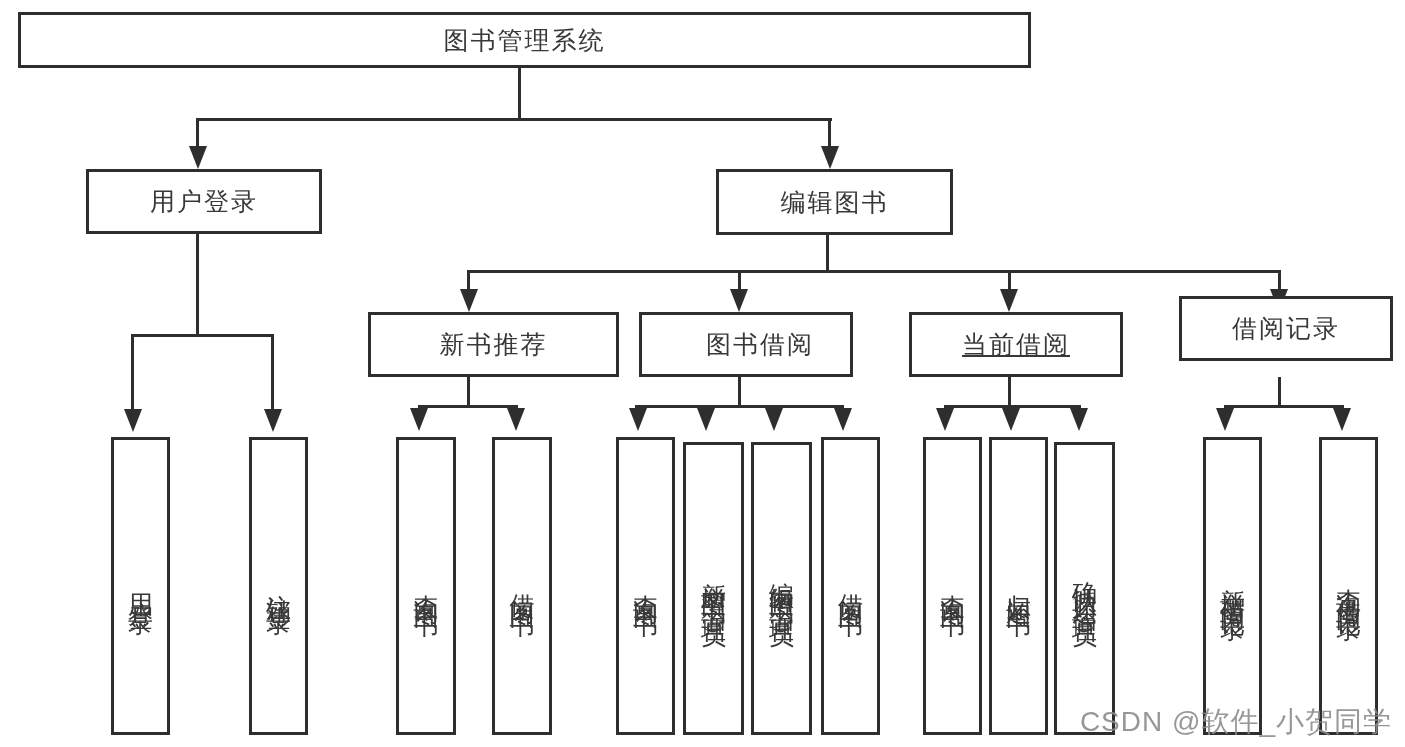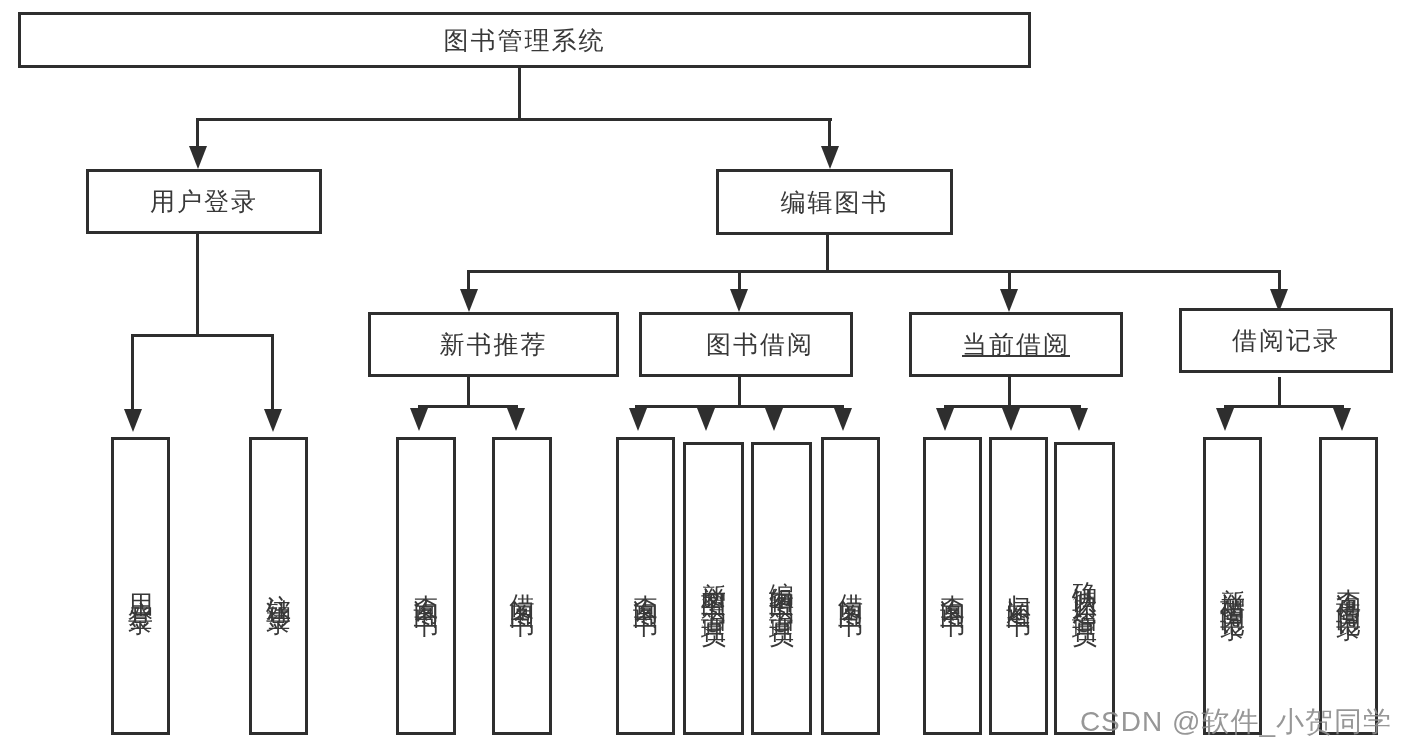--- a/index.html
+++ b/index.html
@@ -110,21 +110,21 @@
 
   <div class="node" style="left:362px; top:312px; width:251px; height:65px;">
     <span class="hlabel">新书推荐</span>
   </div>
   <div class="node" style="left:633px; top:312px; width:214px; height:65px;padding-left:28px;">
     <span class="hlabel">图书借阅</span>
   </div>
   <div class="node" style="left:903px; top:312px; width:214px; height:65px;text-decoration:underline;">
     <span class="hlabel">当前借阅</span>
   </div>
-  <div class="node" style="left:1173px; top:308px; width:214px; height:65px;">
+  <div class="node" style="left:1173px; top:296px; width:214px; height:65px;">
     <span class="hlabel">借阅记录</span>
   </div>
 
   <div class="line" style="left:467px; top:377px; width:3px; height:31px;"></div>
   <div class="line" style="left:418px; top:405px; width:100px; height:3px;"></div>
   <div class="arrow" style="left:410px; top:408px;"></div>
   <div class="arrow" style="left:507px; top:408px;"></div>
 
   <div class="node" style="left:390px; top:437px; width:60px; height:298px;">
     <span class="vlabel">查询图书</span>

